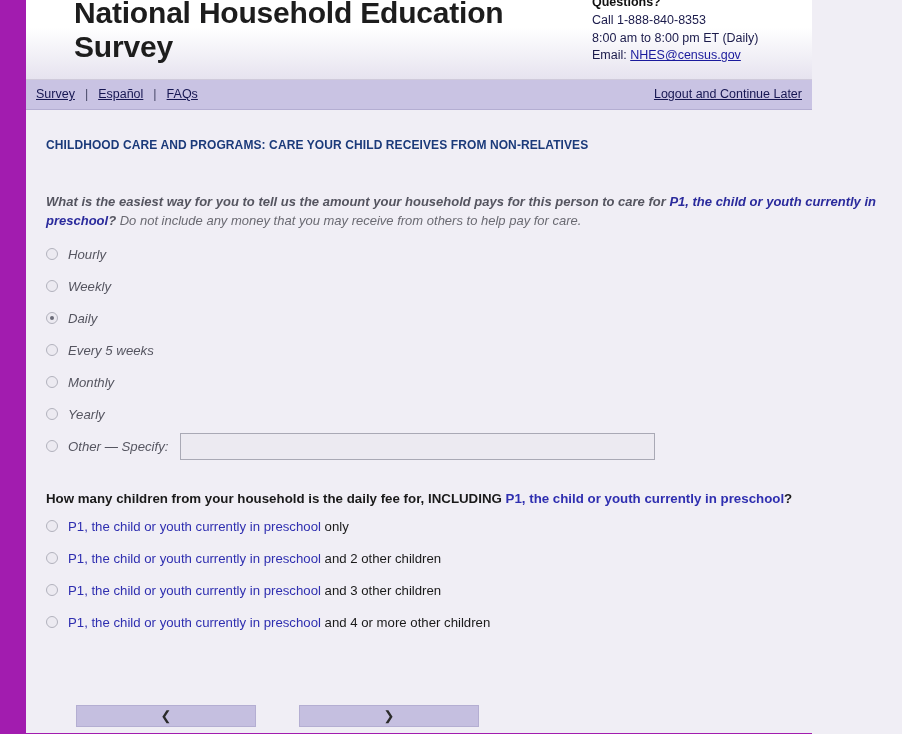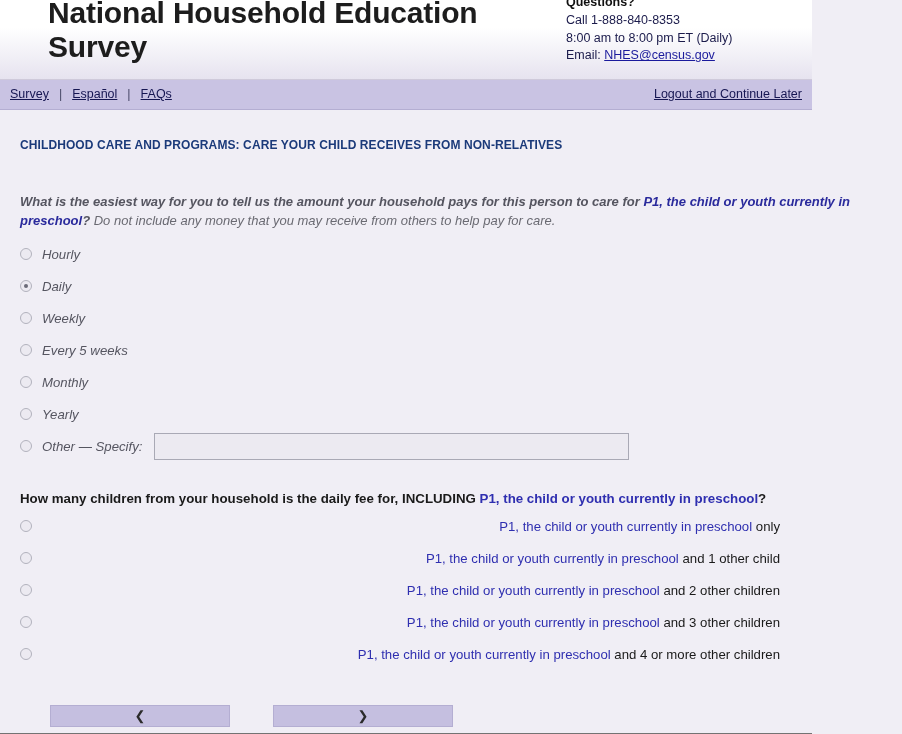--- a/index.html
+++ b/index.html
@@ -7,21 +7,22 @@
     margin: 0; padding: 0;
     width: 902px; height: 734px;
     font-family: "Liberation Sans", sans-serif;
     background: #f0eef5;
     overflow: hidden;
   }
   .page {
     width: 812px;
     height: 734px;
     position: relative;
-    background: #737373;
+    background: #a21caf;
+    padding-left: 26px;
   }
   
   .header {
     position: relative;
     height: 80px;
     background: linear-gradient(to bottom, #ffffff 0%, #ffffff 35%, #e6e3ef 100%);
     border-bottom: 1px solid #cfcada;
   }
   .site-title {
     position: absolute;
@@ -184,21 +185,20 @@
   .radio-list-2 {
     position: absolute;
     left: 20px;
     top: 400px;
     width: 760px;
   }
   .radio-row-2 {
     display: flex;
     align-items: center;
     height: 32px;
-    justify-content: space-between;
   }
   .radio-label-2 {
     font-size: 13.2px;
     color: #1a1a1a;
   }
   .radio-label-2 .fill {
     color: #2f2fb0;
   }
   
   .btn-row {
@@ -260,29 +260,29 @@
     <div class="q1-text">
       <span>What is the easiest way for you to tell us the amount your household pays for this person to care for </span><span class="fill">P1, the child or youth currently in preschool</span><span>?</span><span class="plain"> Do not include any money that you may receive from others to help pay for care.</span>
     </div>
 
     <div class="radio-list-1">
       <div class="radio-row">
         <span class="radio"></span>
         <span class="radio-label-1">Hourly</span>
       </div>
       <div class="radio-row">
+        <span class="radio"></span>
+        <span class="radio-label-1">Weekly</span>
+      </div>
+      <div class="radio-row">
         <span class="radio checked"></span>
         <span class="radio-label-1">Daily</span>
       </div>
       <div class="radio-row">
         <span class="radio"></span>
-        <span class="radio-label-1">Weekly</span>
-      </div>
-      <div class="radio-row">
-        <span class="radio"></span>
         <span class="radio-label-1">Every 5 weeks</span>
       </div>
       <div class="radio-row">
         <span class="radio"></span>
         <span class="radio-label-1">Monthly</span>
       </div>
       <div class="radio-row">
         <span class="radio"></span>
         <span class="radio-label-1">Yearly</span>
       </div>
@@ -294,24 +294,20 @@
     </div>
 
     <div class="q2-text">
       <span>How many children from your household is the daily fee for, INCLUDING </span><span class="fill">P1, the child or youth currently in preschool</span><span>?</span>
     </div>
 
     <div class="radio-list-2">
       <div class="radio-row-2">
         <span class="radio"></span>
         <span class="radio-label-2"><span class="fill">P1, the child or youth currently in preschool</span><span> only</span></span>
-      </div>
-      <div class="radio-row-2">
-        <span class="radio"></span>
-        <span class="radio-label-2"><span class="fill">P1, the child or youth currently in preschool</span><span> and 1 other child</span></span>
       </div>
       <div class="radio-row-2">
         <span class="radio"></span>
         <span class="radio-label-2"><span class="fill">P1, the child or youth currently in preschool</span><span> and 2 other children</span></span>
       </div>
       <div class="radio-row-2">
         <span class="radio"></span>
         <span class="radio-label-2"><span class="fill">P1, the child or youth currently in preschool</span><span> and 3 other children</span></span>
       </div>
       <div class="radio-row-2">

